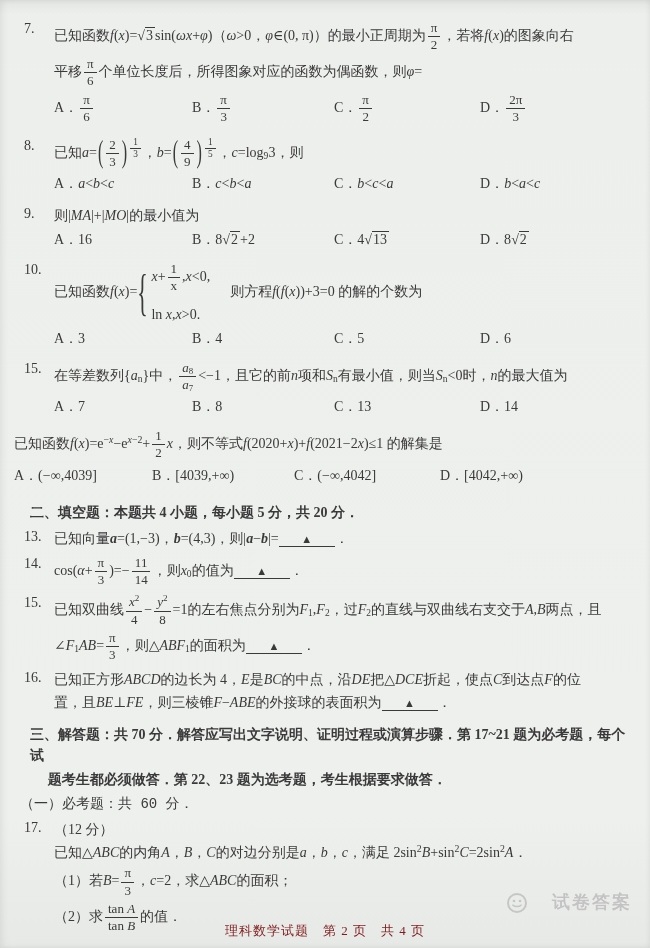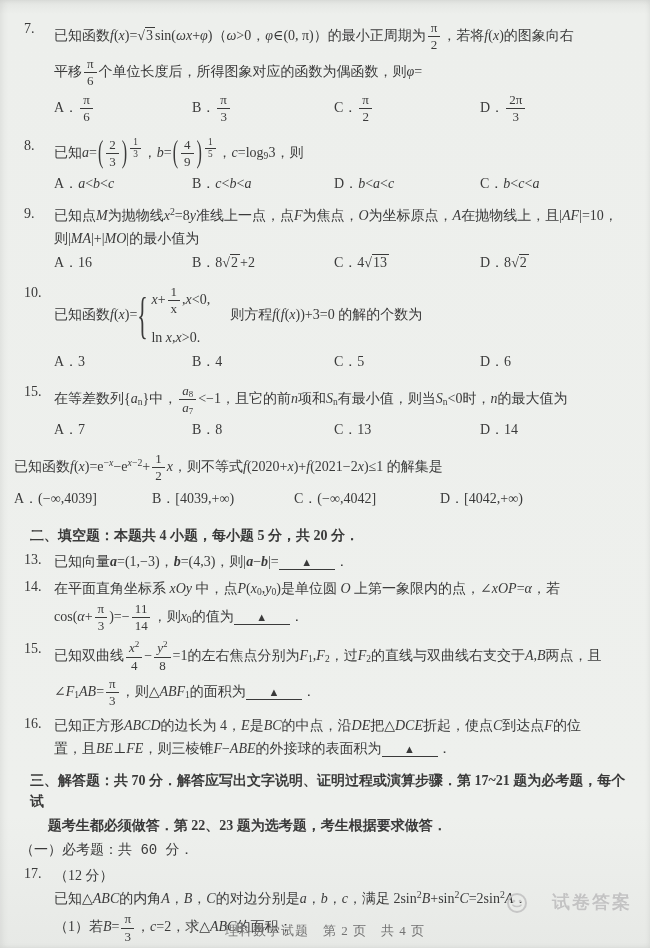--- a/index.html
+++ b/index.html
@@ -34,21 +34,21 @@
   .sqrt .sqin{border-top:1px solid currentColor;padding:0 2px 0 1px;}
   .paren{display:inline-flex;align-items:center;vertical-align:middle;}
   .paren .pg{display:inline-block;transform:scaleY(1.9);font-size:1.15em;padding:0 1px;font-weight:300;}
   .cases{display:inline-flex;align-items:center;vertical-align:middle;margin-right:6px;}
   .cases .cbr{display:inline-block;transform:scaleY(2.7) scaleX(1.15);font-size:1.35em;
               font-weight:300;margin:0 4px 0 1px;}
   .cases .cst{display:inline-flex;flex-direction:column;text-align:left;gap:9px;}
   .blank{display:inline-block;min-width:44px;text-align:center;border-bottom:1.5px solid #3a3a3a;
          font-size:11px;line-height:1.1;padding:0 6px 1px;vertical-align:baseline;}
   .footer{position:absolute;left:0;right:0;bottom:8px;text-align:center;font-size:13px;
-          color:#737373;letter-spacing:1px;}
+          color:#7f1d1d;letter-spacing:1px;}
   .watermark{position:absolute;right:18px;bottom:32px;display:flex;align-items:center;gap:23px;
              color:#c3c3c3;font-size:18px;font-weight:700;letter-spacing:2px;
              text-shadow:0 0 1px rgba(255,255,255,.8);}
 </style>
 </head>
 <body>
 
 <div class="sheet">
   <div>
       <div class="q">
@@ -102,29 +102,28 @@
                   <span class="fd">9</span>
                 </span></span>
               <span class="pg">)</span>
             </span><sup><span class="fr">
                 <span class="fn">1</span>
                 <span class="fd">5</span>
               </span></sup>，<i class="v">c</i>=log<sub>9</sub>3，则</div>
           <div class="opts">
             <span class="opt">A．<i class="v">a</i>&lt;<i class="v">b</i>&lt;<i class="v">c</i></span>
             <span class="opt">B．<i class="v">c</i>&lt;<i class="v">b</i>&lt;<i class="v">a</i></span>
+            <span class="opt">C．<i class="v">b</i>&lt;<i class="v">c</i>&lt;<i class="v">a</i></span>
             <span class="opt">D．<i class="v">b</i>&lt;<i class="v">a</i>&lt;<i class="v">c</i></span>
-            <span class="opt">C．<i class="v">b</i>&lt;<i class="v">c</i>&lt;<i class="v">a</i></span>
           </div>
         </div>
       </div>
       <div class="q">
         <span class="qnum">9.</span>
         <div class="qbody">
-          <div class="ln">已知点<i class="v">M</i>为抛物线<i class="v">x</i><sup>2</sup>=8<i class="v">y</i>准线上一点，点<i class="v">F</i>为焦点，<i class="v">O</i>为坐标原点，<i class="v">A</i>在抛物线上，且|<i class="v">AF</i>|=10，</div>
           <div class="ln">则|<i class="v">MA</i>|+|<i class="v">MO</i>|的最小值为</div>
           <div class="opts">
             <span class="opt">A．16</span>
             <span class="opt">B．8<span class="sqrt"><span class="rad">√</span><span class="sqin">2</span></span>+2</span>
             <span class="opt">C．4<span class="sqrt"><span class="rad">√</span><span class="sqin">13</span></span></span>
             <span class="opt">D．8<span class="sqrt"><span class="rad">√</span><span class="sqin">2</span></span></span>
           </div>
         </div>
       </div>
       <div class="q">
@@ -180,21 +179,20 @@
       <div class="ln hdr">二、填空题：本题共 4 小题，每小题 5 分，共 20 分．</div>
       <div class="q">
         <span class="qnum">13.</span>
         <div class="qbody">
           <div class="ln">已知向量<i class="v b">a</i>=(1,−3)，<i class="v b">b</i>=(4,3)，则|<i class="v b">a</i>−<i class="v b">b</i>|=<span class="blank">▲</span>．</div>
         </div>
       </div>
       <div class="q">
         <span class="qnum">14.</span>
         <div class="qbody">
-          <div class="ln">在平面直角坐标系 <i class="v">xOy</i> 中，点<i class="v">P</i>(<i class="v">x</i><sub>0</sub>,<i class="v">y</i><sub>0</sub>)是单位圆 <i class="v">O</i> 上第一象限内的点，∠<i class="v">xOP</i>=<i class="v">α</i>，若</div>
           <div class="ln">cos(<i class="v">α</i>+<span class="fr">
               <span class="fn">π</span>
               <span class="fd">3</span>
             </span>)=−<span class="fr">
               <span class="fn">11</span>
               <span class="fd">14</span>
             </span>，则<i class="v">x</i><sub>0</sub>的值为<span class="blank">▲</span>．</div>
         </div>
       </div>
       <div class="q">

